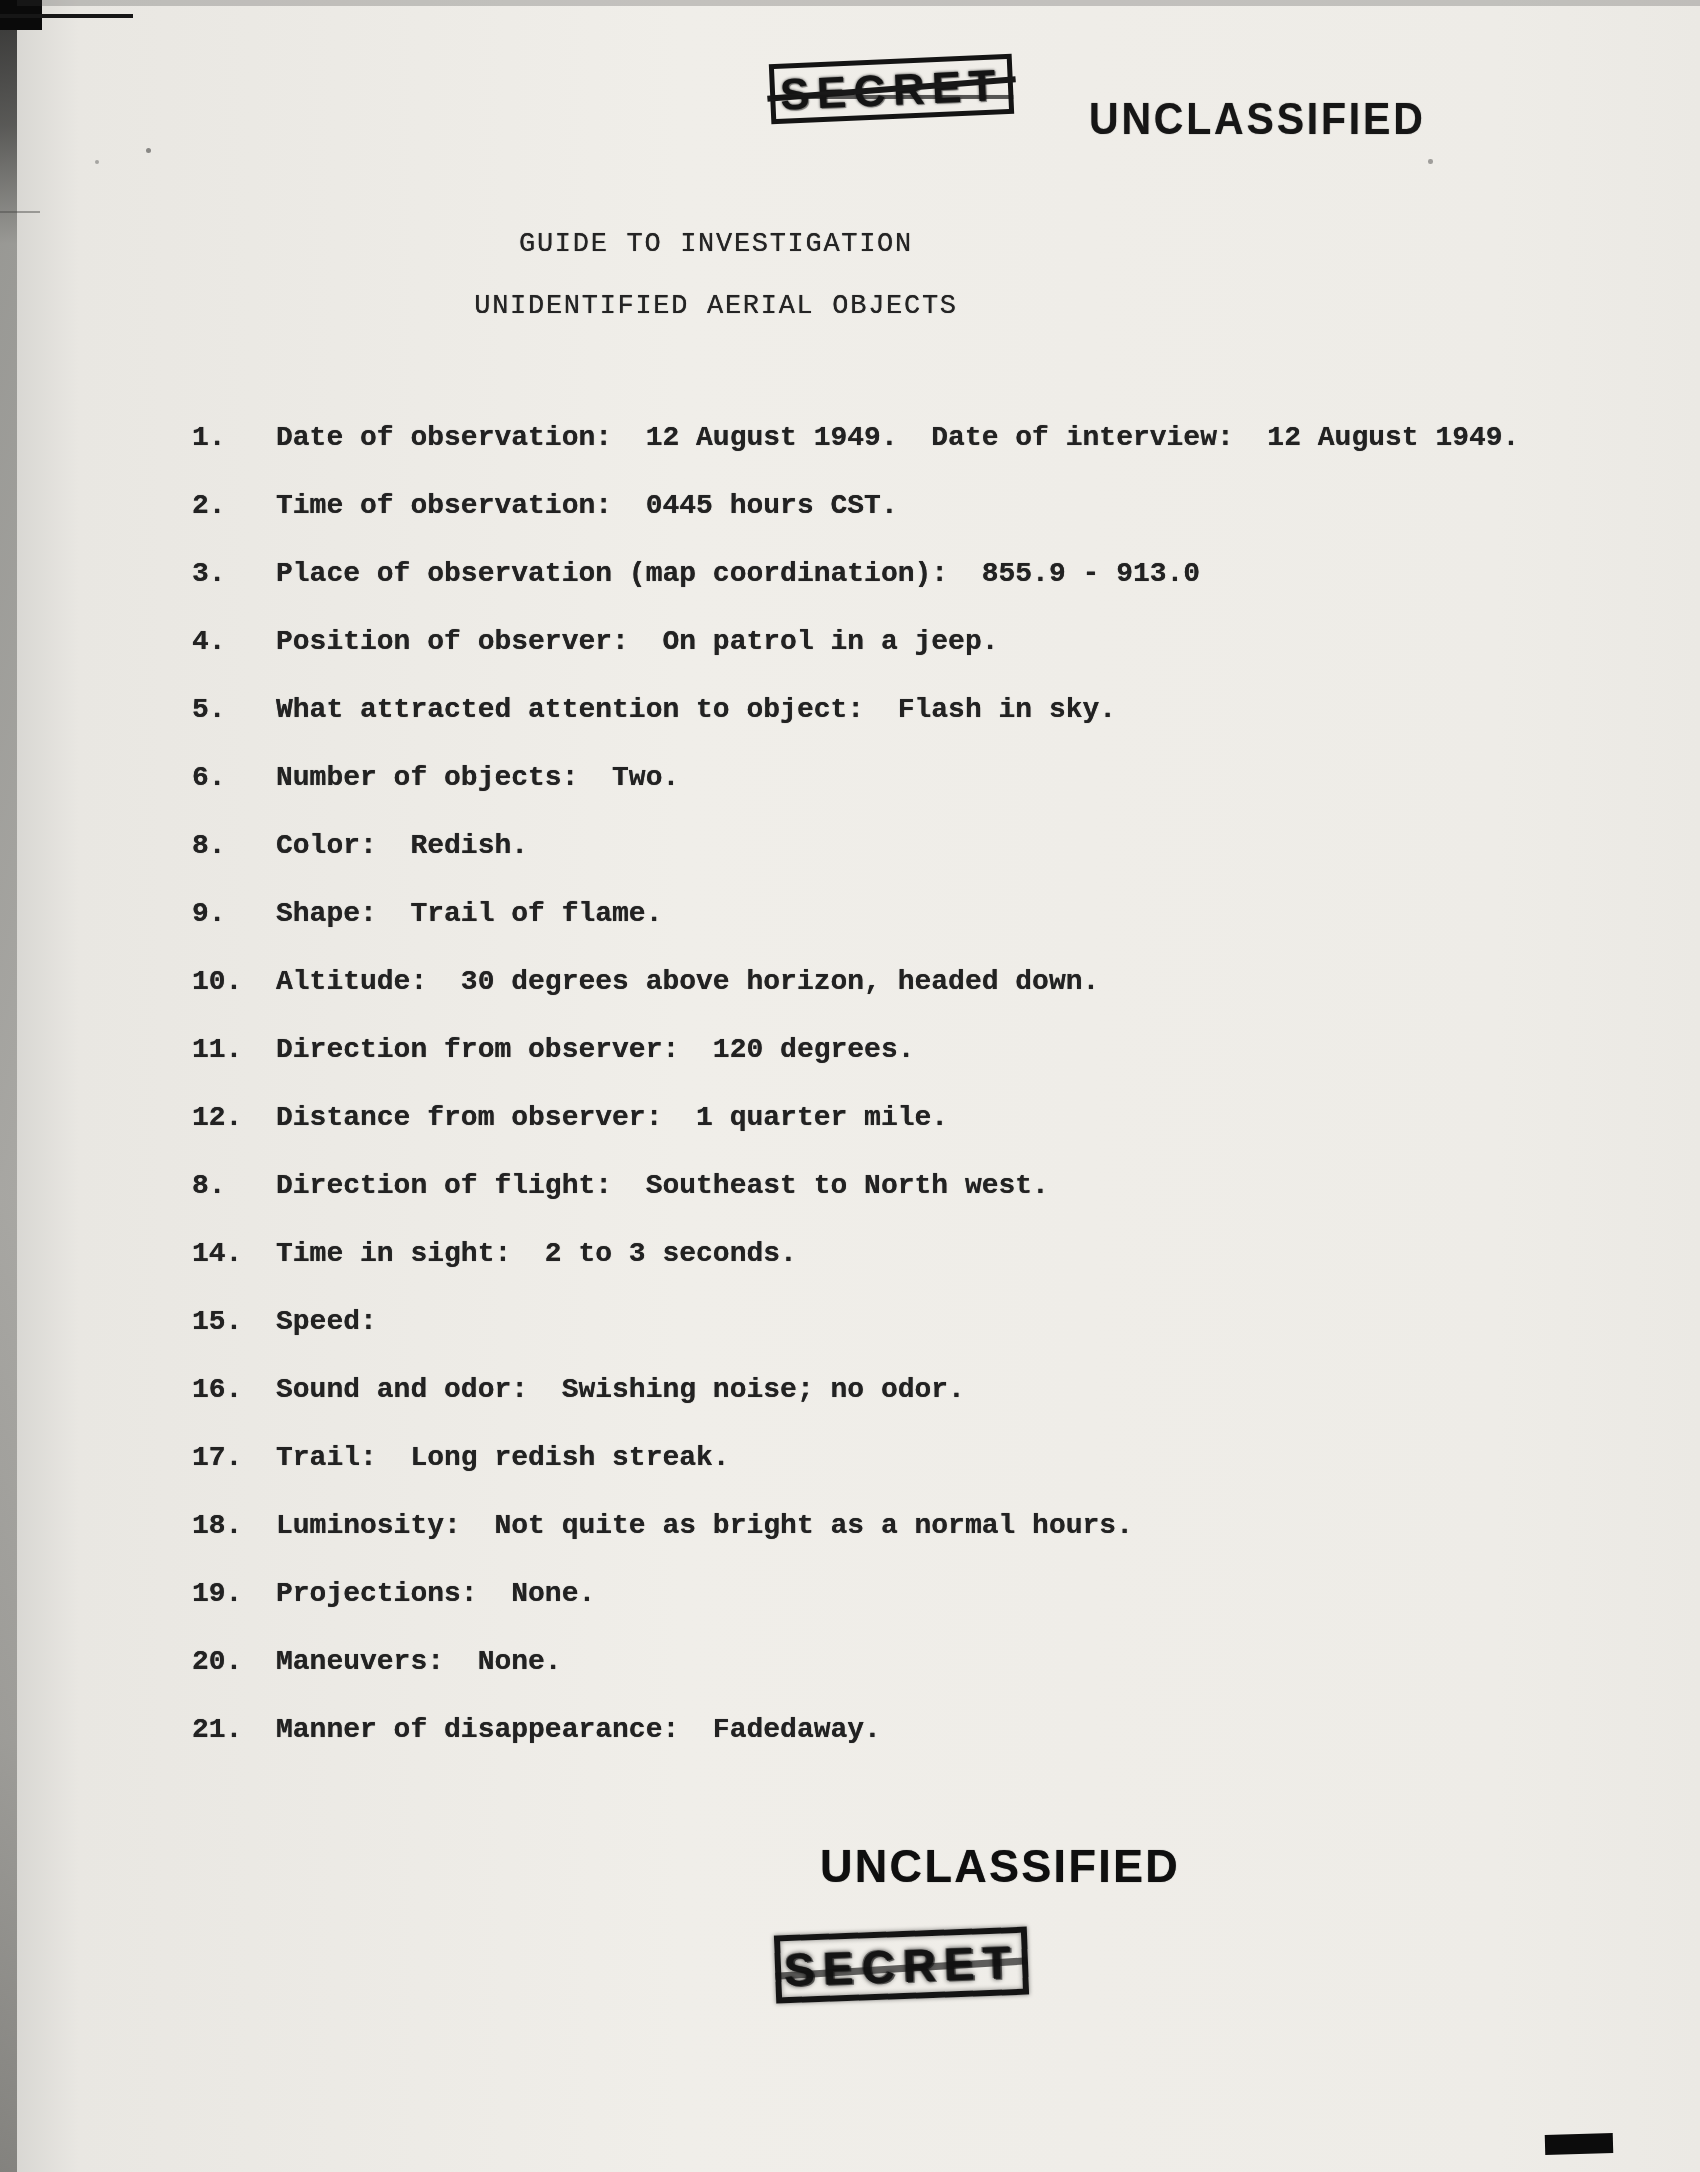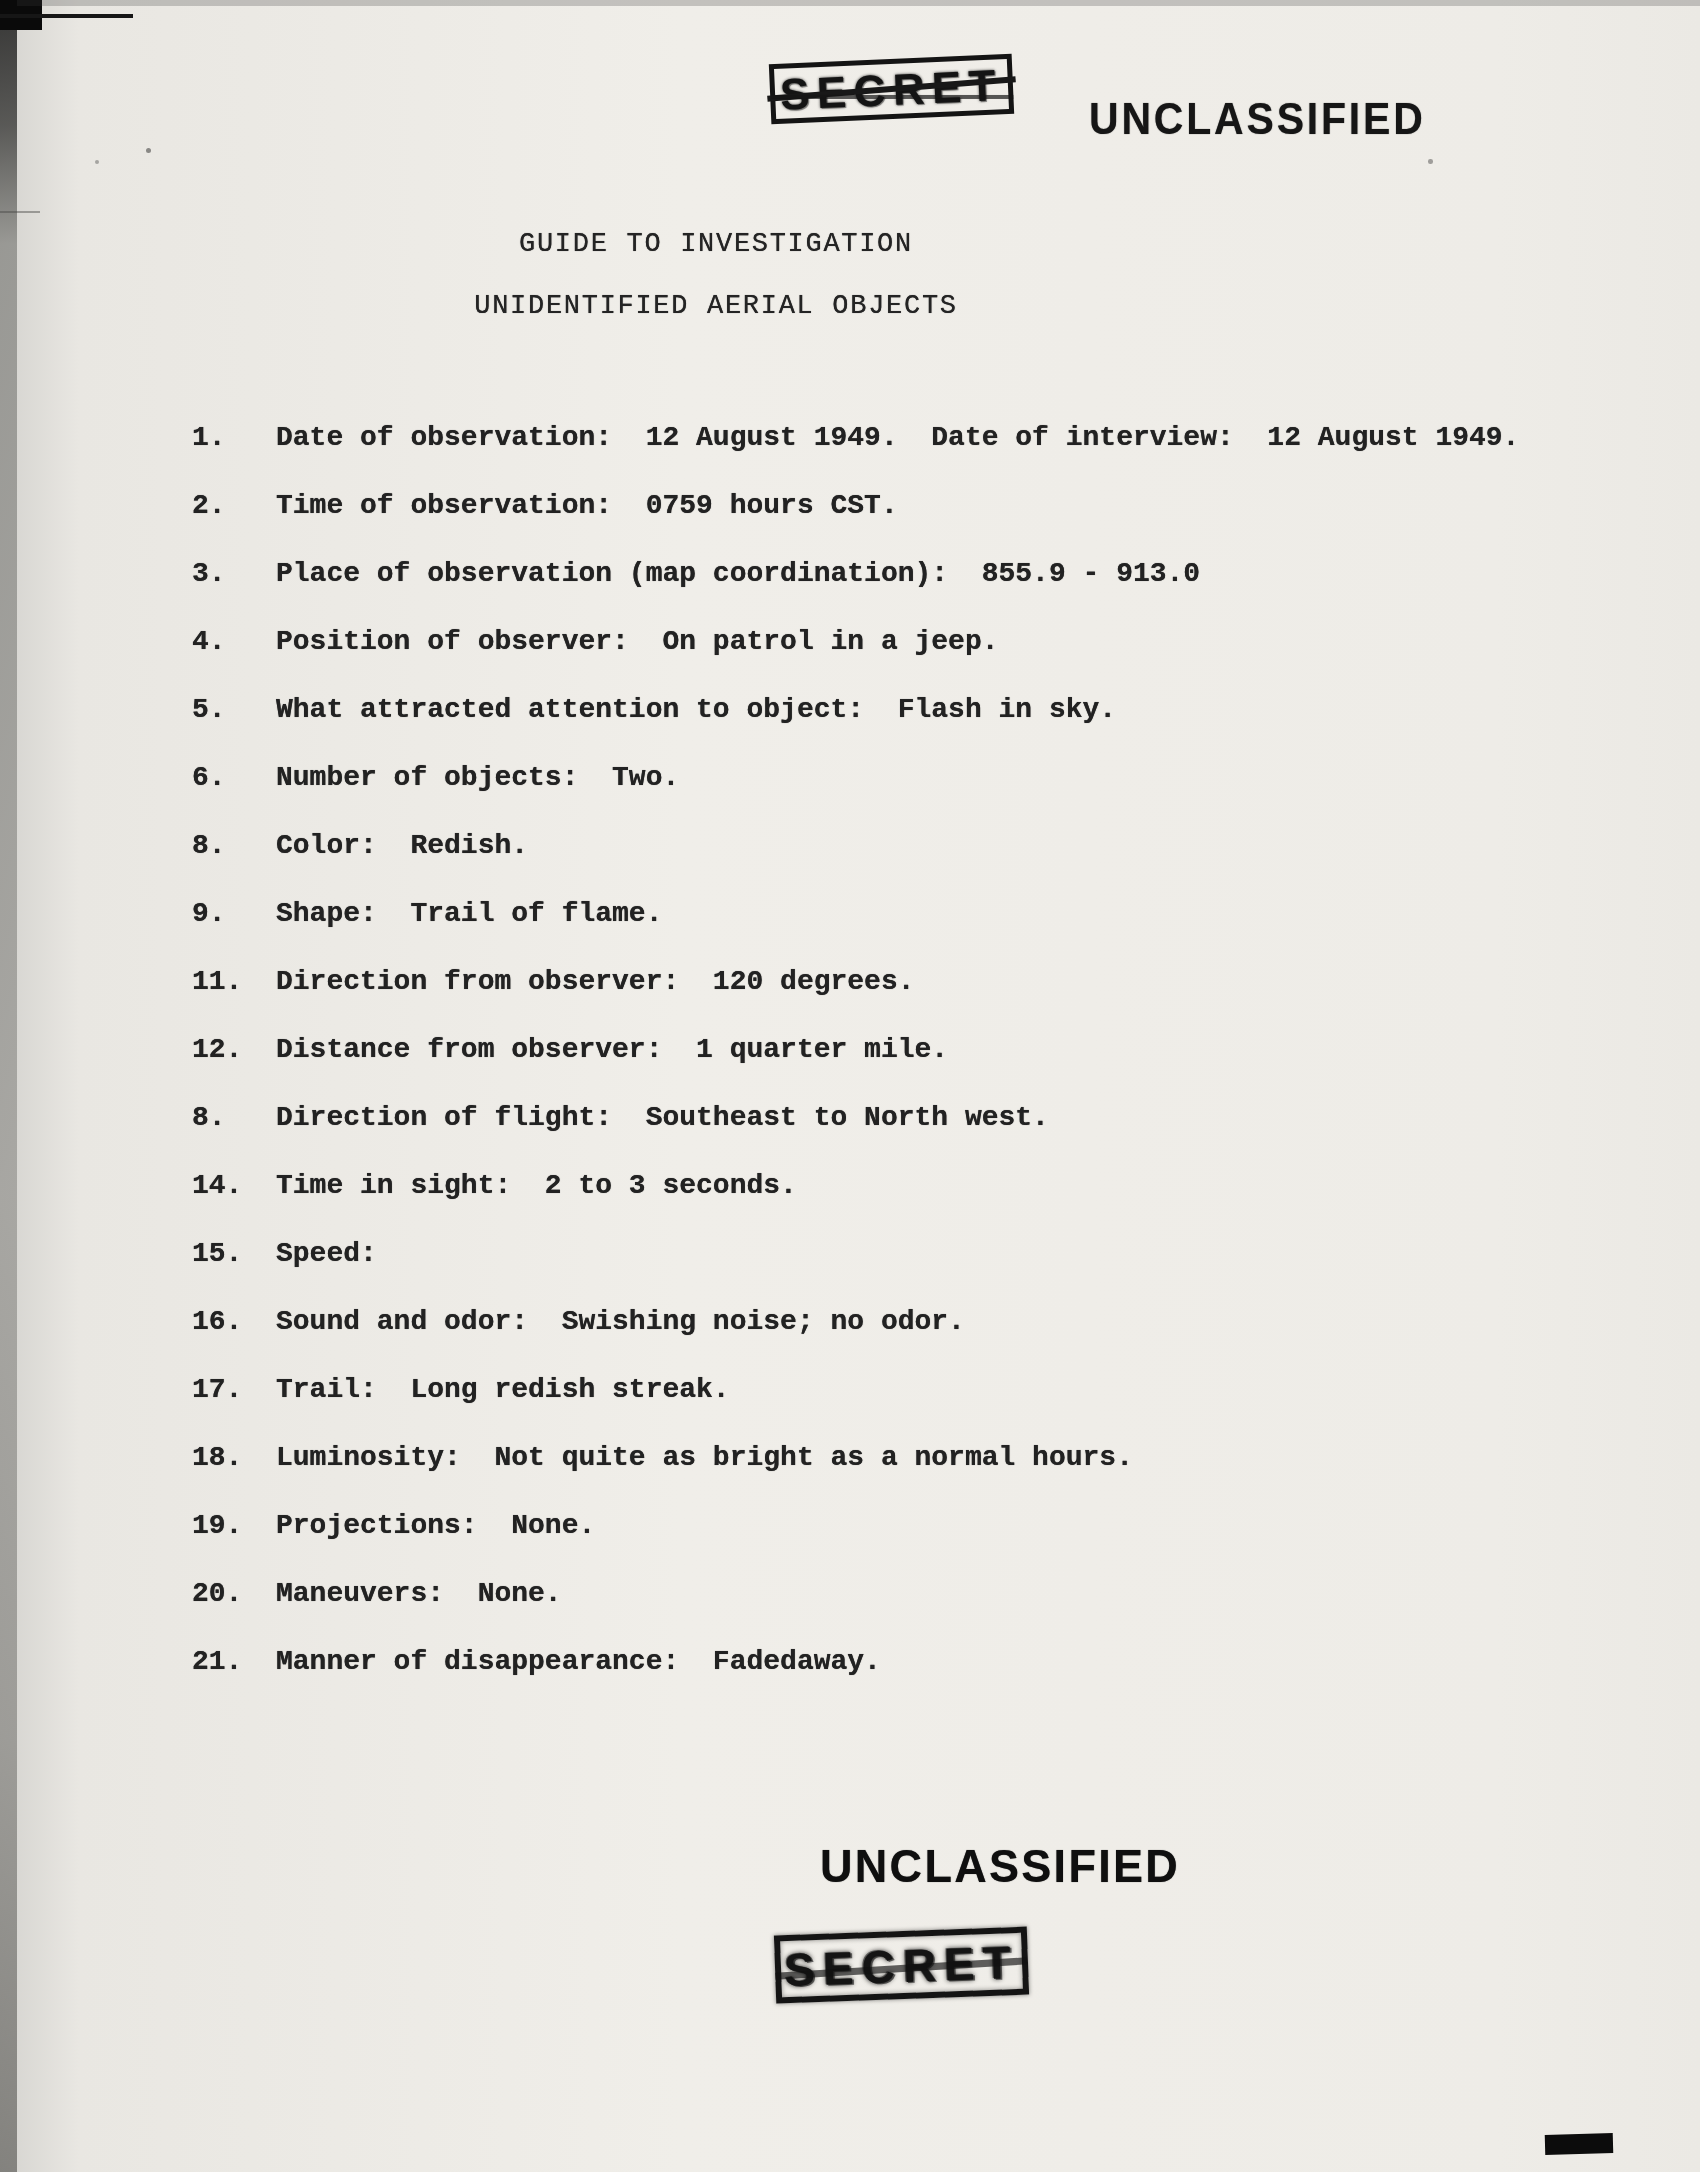--- a/index.html
+++ b/index.html
@@ -110,27 +110,28 @@
 </div>
 <div class="unclassified-top">UNCLASSIFIED</div>
 
 <div class="title-block">
   <div class="title-line">GUIDE TO INVESTIGATION</div>
   <div class="title-line">UNIDENTIFIED AERIAL OBJECTS</div>
 </div>
 
 <div class="doc-list">
   <div class="row"><span class="num">1.</span><span class="txt">Date of observation:  12 August 1949.  Date of interview:  12 August 1949.</span></div>
-  <div class="row"><span class="num">2.</span><span class="txt">Time of observation:  0759 hours CST.</span></div>
+  <div class="row"><span class="num">2.</span><span class="txt">Time of observation:  0445 hours CST.</span></div>
   <div class="row"><span class="num">3.</span><span class="txt">Place of observation (map coordination):  855.9 - 913.0</span></div>
   <div class="row"><span class="num">4.</span><span class="txt">Position of observer:  On patrol in a jeep.</span></div>
   <div class="row"><span class="num">5.</span><span class="txt">What attracted attention to object:  Flash in sky.</span></div>
   <div class="row"><span class="num">6.</span><span class="txt">Number of objects:  Two.</span></div>
   <div class="row"><span class="num">8.</span><span class="txt">Color:  Redish.</span></div>
   <div class="row"><span class="num">9.</span><span class="txt">Shape:  Trail of flame.</span></div>
+  <div class="row"><span class="num">10.</span><span class="txt">Altitude:  30 degrees above horizon, headed down.</span></div>
   <div class="row"><span class="num">11.</span><span class="txt">Direction from observer:  120 degrees.</span></div>
   <div class="row"><span class="num">12.</span><span class="txt">Distance from observer:  1 quarter mile.</span></div>
   <div class="row"><span class="num">8.</span><span class="txt">Direction of flight:  Southeast to North west.</span></div>
   <div class="row"><span class="num">14.</span><span class="txt">Time in sight:  2 to 3 seconds.</span></div>
   <div class="row"><span class="num">15.</span><span class="txt">Speed:</span></div>
   <div class="row"><span class="num">16.</span><span class="txt">Sound and odor:  Swishing noise; no odor.</span></div>
   <div class="row"><span class="num">17.</span><span class="txt">Trail:  Long redish streak.</span></div>
   <div class="row"><span class="num">18.</span><span class="txt">Luminosity:  Not quite as bright as a normal hours.</span></div>
   <div class="row"><span class="num">19.</span><span class="txt">Projections:  None.</span></div>
   <div class="row"><span class="num">20.</span><span class="txt">Maneuvers:  None.</span></div>

